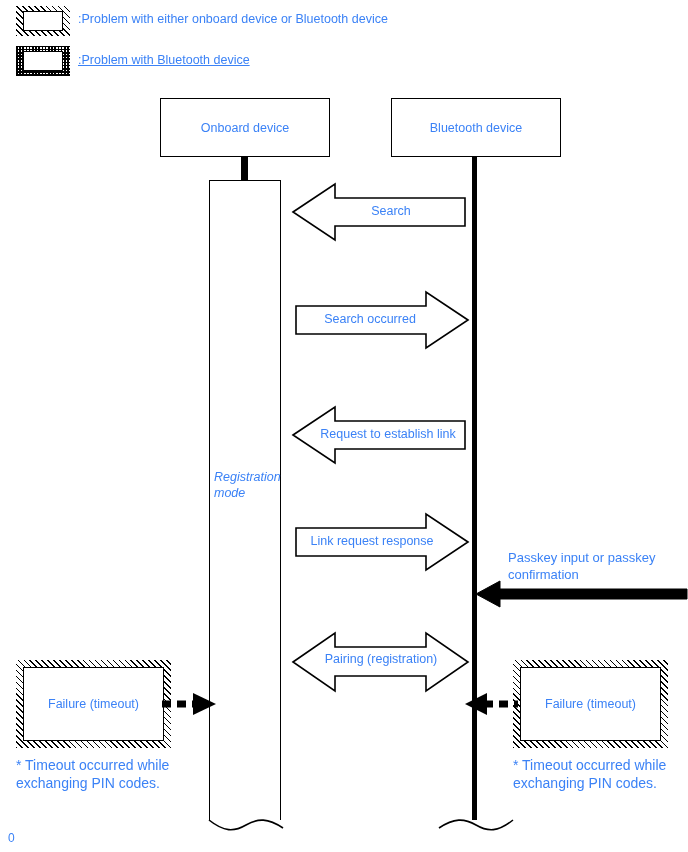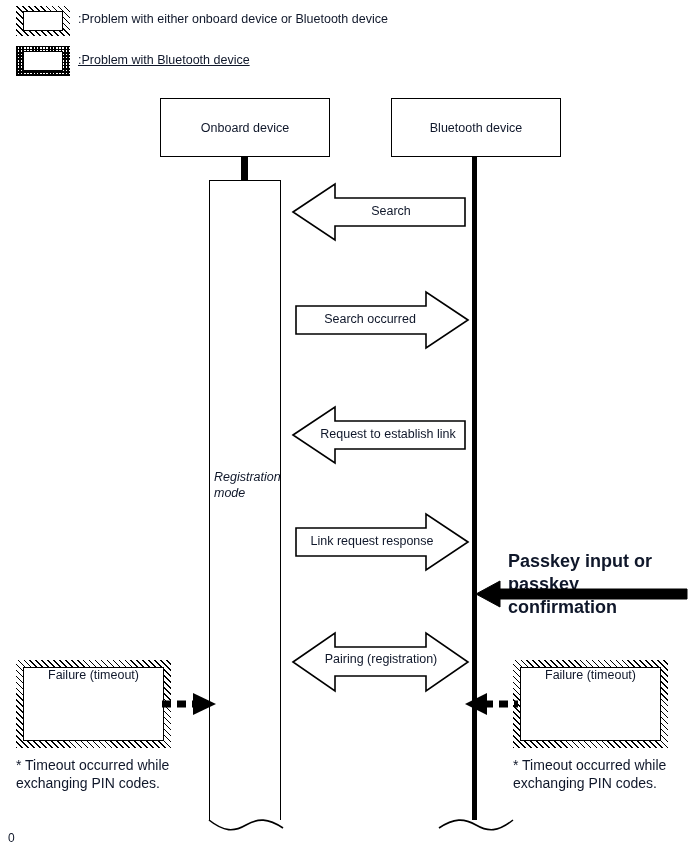--- a/index.html
+++ b/index.html
@@ -6,21 +6,21 @@
     margin: 0;
     padding: 0;
     background: #ffffff;
   }
   #page {
     position: relative;
     width: 688px;
     height: 852px;
     background: #ffffff;
     font-family: "Liberation Sans", sans-serif;
-    color: #0f172a;
+    color: #3b82f6;
     overflow: hidden;
   }
   .abs { position: absolute; }
 
   
   .legend-row { position: absolute; }
   .legend-swatch {
     position: absolute;
     width: 54px;
     height: 30px;
@@ -109,38 +109,37 @@
     box-sizing: border-box;
   }
   .fail-outer .inner {
     position: absolute;
     left: 7px; top: 7px;
     right: 7px; bottom: 7px;
     background: #ffffff;
     border: 1.4px solid #000;
     box-sizing: border-box;
     display: flex;
-    align-items: flex-start;
+    align-items: center;
     justify-content: center;
     font-size: 12.5px;
   }
   .note {
     position: absolute;
     font-size: 14px;
     line-height: 1.28;
     white-space: pre-line;
   }
 
   
   .passkey-text {
     position: absolute;
-    font-size: 18px;
+    font-size: 13px;
     line-height: 1.28;
     white-space: pre-line;
-    font-weight: bold;
   }
 
   .corner-zero {
     position: absolute;
     font-size: 12px;
   }
 </style>
 </head>
 <body>
 

